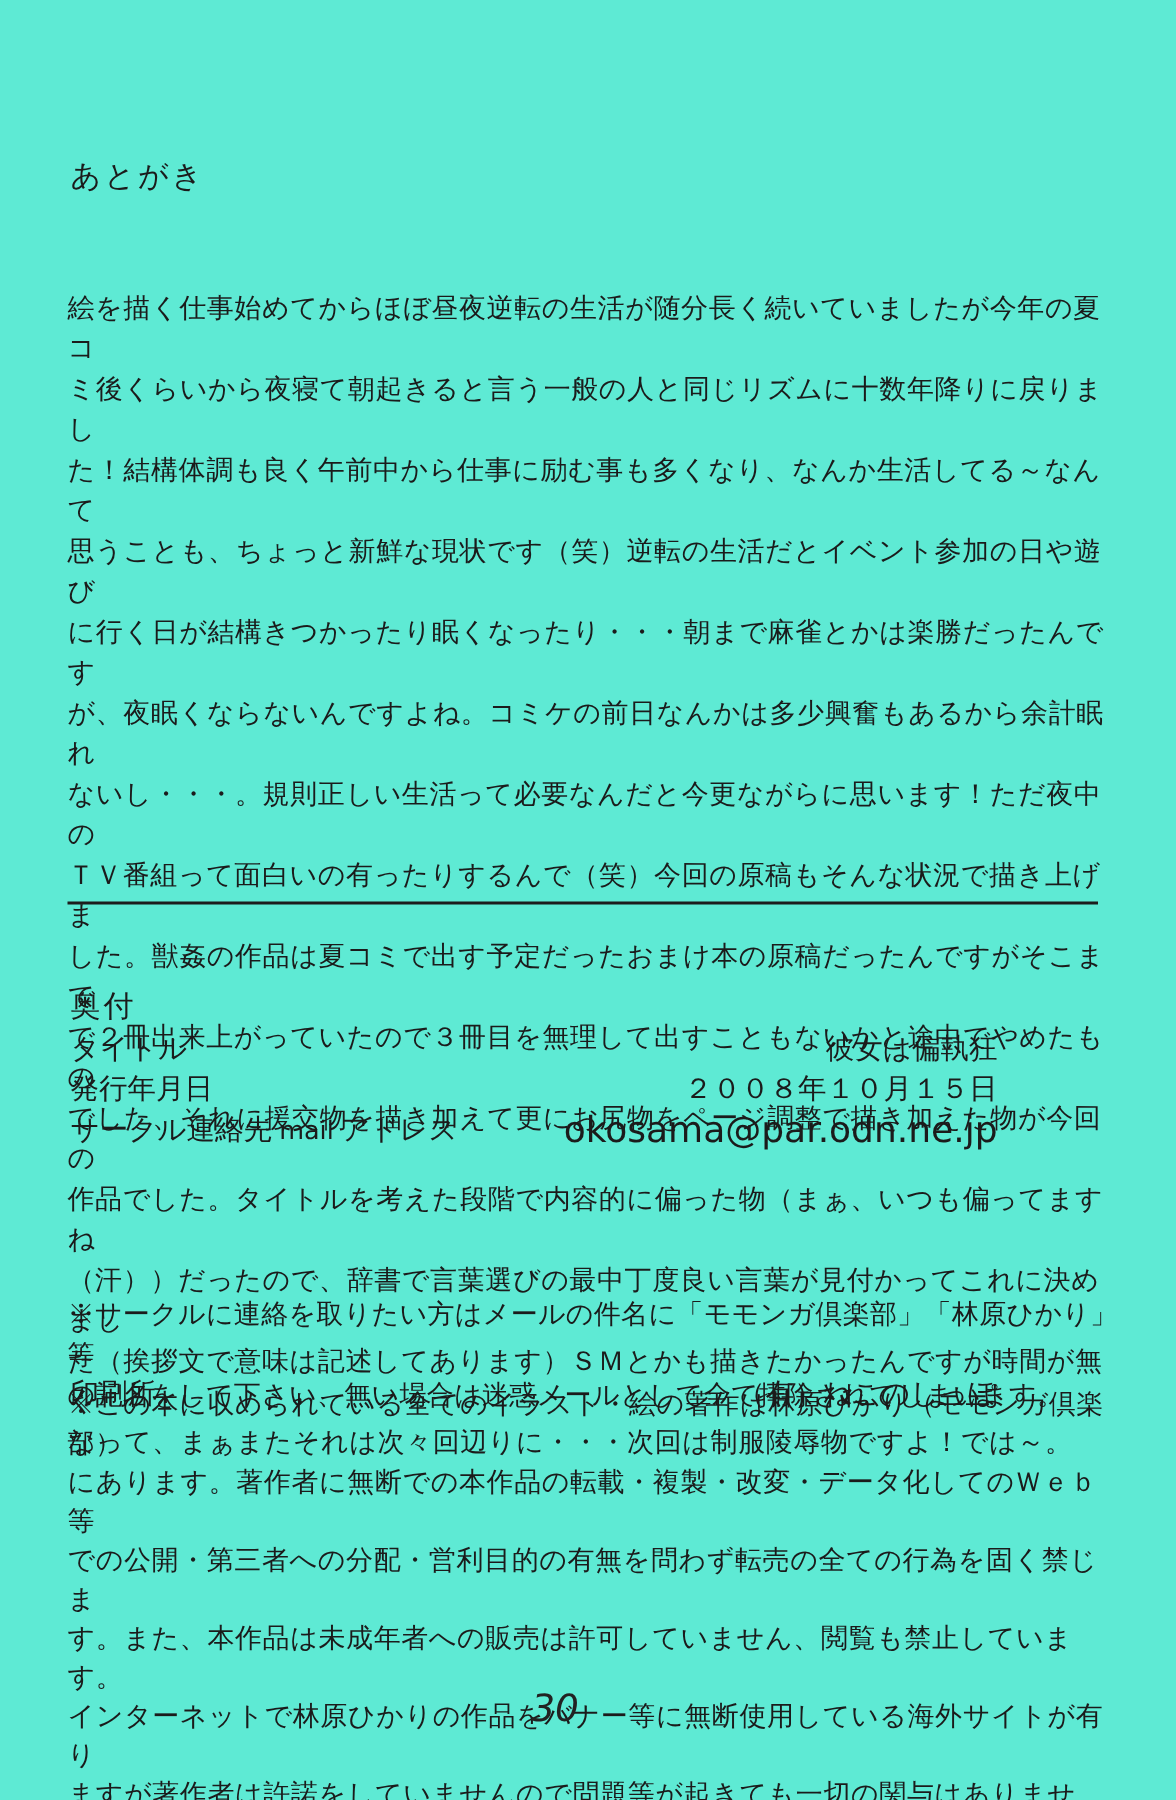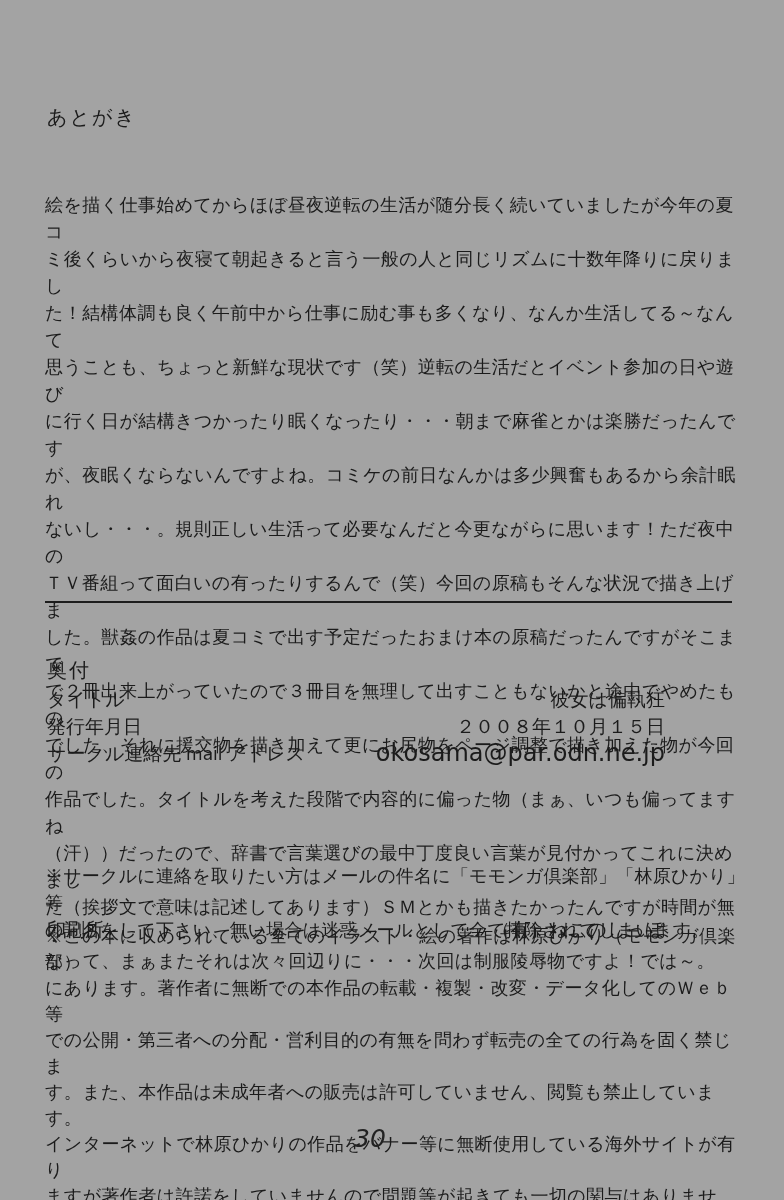--- a/index.html
+++ b/index.html
@@ -4,21 +4,21 @@
 <style>
   html, body {
     margin: 0;
     padding: 0;
     background: #ffffff;
   }
   .page {
     position: relative;
     width: 784px;
     height: 1200px;
-    background: #a3a3a3;
+    background: #5eead4;
     font-family: "Liberation Serif", "DejaVu Serif", serif;
     color: #1b1b1b;
     overflow: hidden;
   }
   .heading {
     position: absolute;
     font-size: 20px;
     letter-spacing: 2px;
     font-weight: 500;
   }

